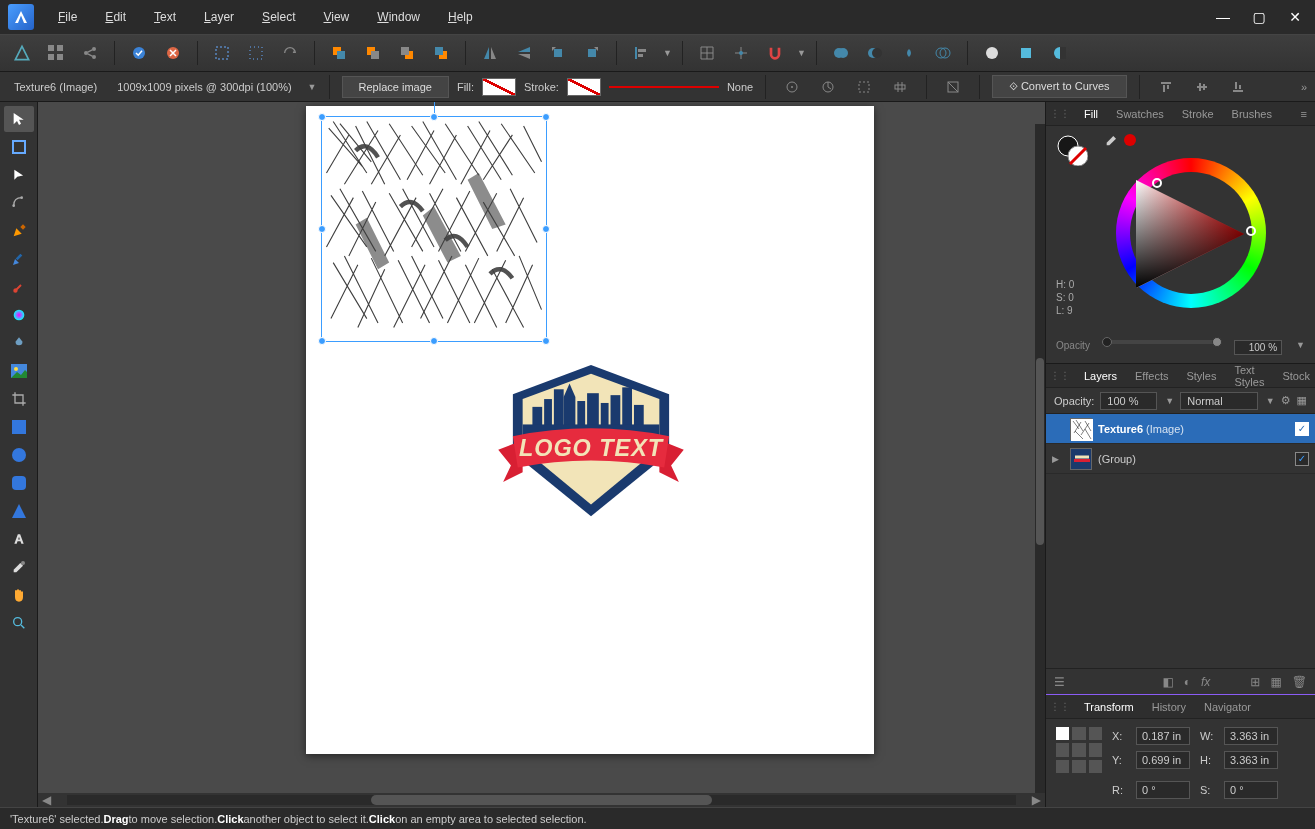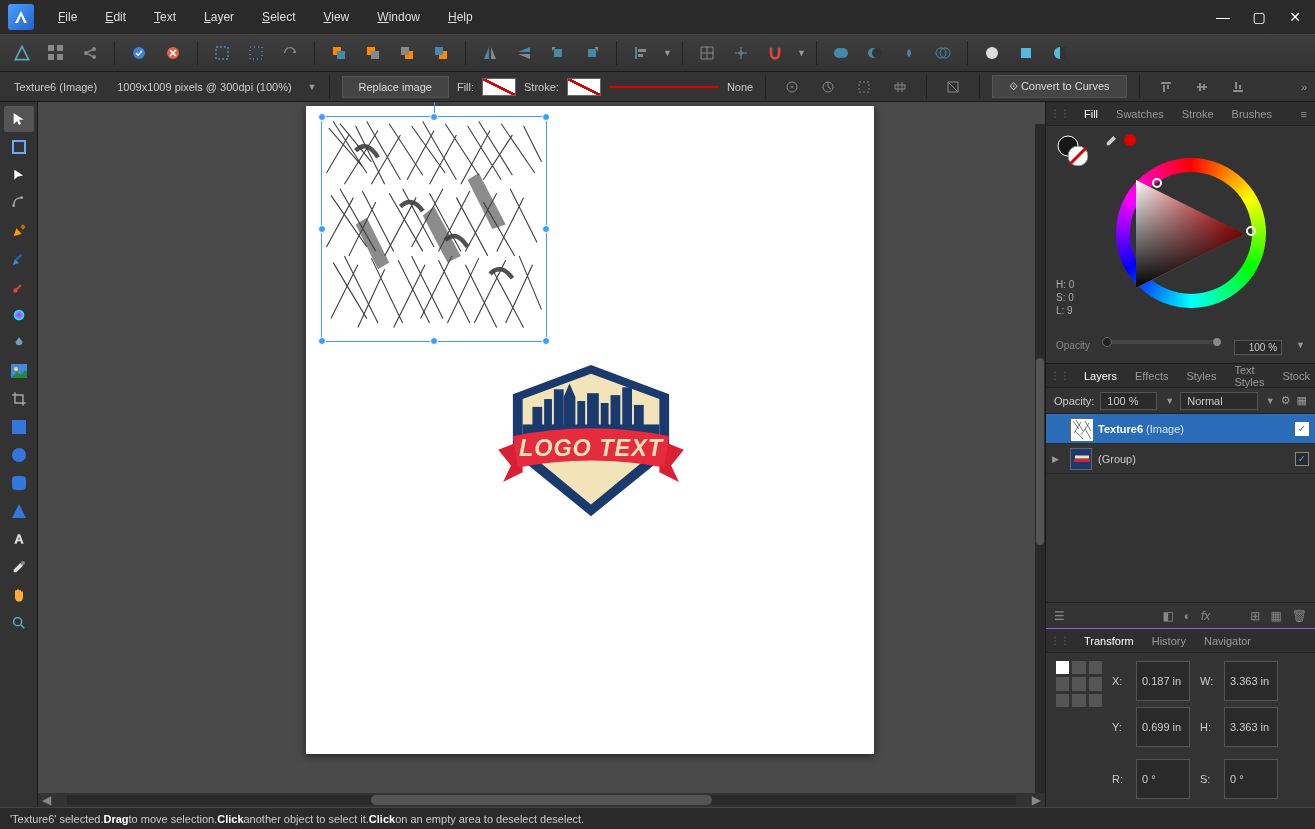--- a/index.html
+++ b/index.html
@@ -72,21 +72,21 @@
 .layer-name{flex:1;font-size:11px}
 .layer-check{width:14px;height:14px;border:1px solid #888;background:#2a2a2a;display:flex;align-items:center;justify-content:center;font-size:10px;color:#3b9dff}
 .layer-row.sel .layer-check{border-color:#fff;background:#fff;color:#2b6cb8}
 .lp-bottom{height:26px;display:flex;align-items:center;padding:0 8px;gap:10px;border-top:1px solid #222;color:#888}
 .lp-bottom .sp{margin-left:auto}
 .transform-panel{padding:8px 10px;font-size:11px}
 .tf-grid{display:grid;grid-template-columns:14px 54px 14px 54px;gap:6px 10px;align-items:center;margin-left:56px}
 .tf-anchor{float:left;width:46px;height:46px;display:grid;grid-template-columns:repeat(3,1fr);grid-template-rows:repeat(3,1fr);gap:3px;margin-right:10px}
 .tf-anchor div{background:#555}
 .tf-anchor div.a{background:#fff}
-.tf-input{background:#2a2a2a;border:1px solid #555;padding:13px 5px;color:#ccc;width:54px;font-size:11px}
+.tf-input{background:#2a2a2a;border:1px solid #555;padding:2px 5px;color:#ccc;width:54px;font-size:11px}
 .statusbar{height:22px;background:#2a2a2a;display:flex;align-items:center;padding:0 10px;font-size:11px;color:#ccc;border-top:1px solid #444}
 .statusbar b{color:#fff;font-weight:700}
 .mini-scroll{width:10px;background:#2a2a2a;position:absolute;right:270px;top:124px;bottom:36px}
 .mini-thumb{position:absolute;top:35%;height:28%;left:1px;right:1px;background:#555;border-radius:4px}
 svg{display:block}
 .dd{font-size:9px;color:#999;margin-left:2px}
 .scratch{width:100%;height:100%}
 </style>
 </head>
 <body>
@@ -697,14 +697,14 @@
   </div>
 </div>
 
 <div class="statusbar">
   <span>'Texture6' selected. </span>
     <b>Drag</b>
     <span> to move selection. </span>
     <b>Click</b>
     <span> another object to select it. </span>
     <b>Click</b>
-    <span> on an empty area to deselect deselect.</span>
+    <span> on an empty area to selected selection.</span>
 </div>
 
 </body></html>

